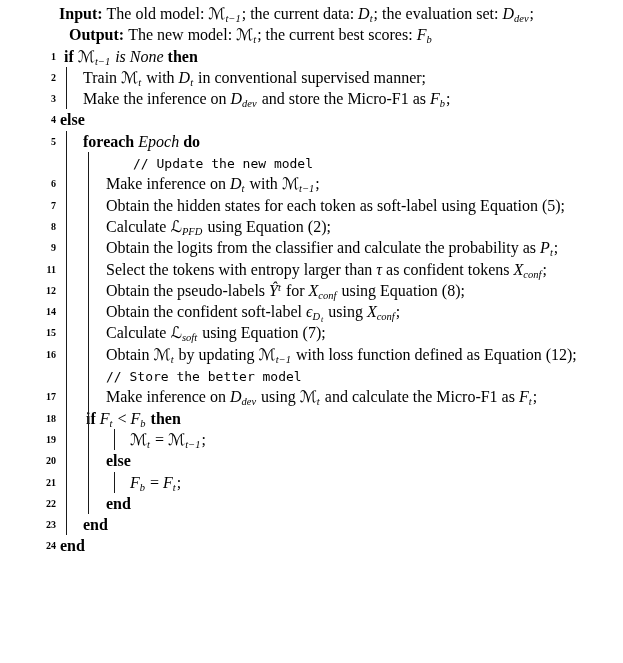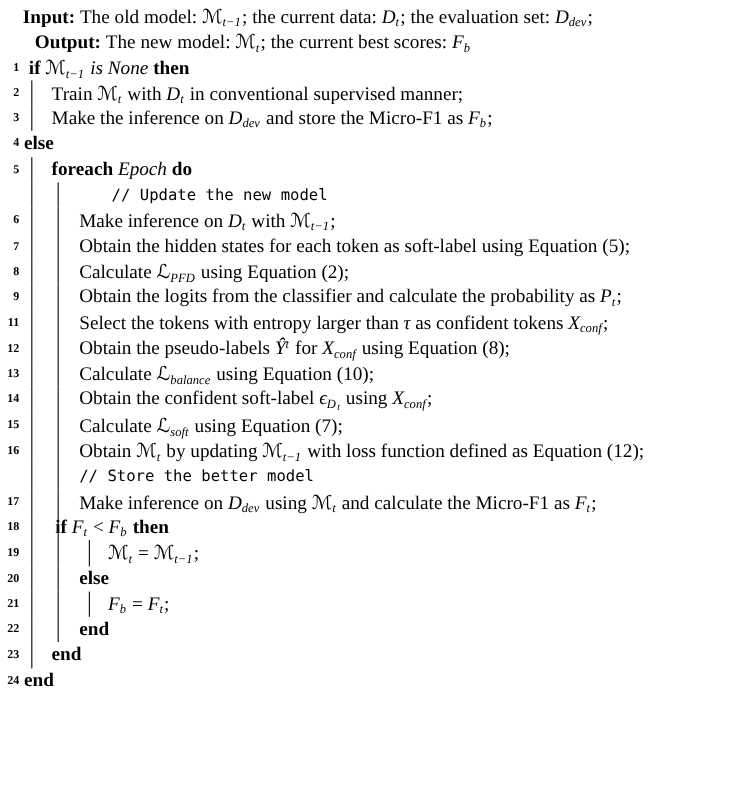--- a/index.html
+++ b/index.html
@@ -13,20 +13,21 @@
     font-size: 16px;
     overflow: hidden;
     box-sizing: border-box;
     padding-top: 3px;
   }
   .row {
     position: relative;
     height: 21.3px;
     line-height: 21.3px;
     white-space: pre;
+    margin-left: 40px;
   }
   .num {
     position: absolute;
     left: 0;
     top: 0;
     width: 16px;
     text-align: right;
     font-size: 10px;
     line-height: 21.3px;
     font-weight: 600;
@@ -64,21 +65,20 @@
     <div class="row"><span class="num">3</span><span class="guide" style="left: 26px;"></span><span class="txt" style="padding-left: 43px;"><span class="s-p">Make the inference on </span><span class="s-m">D</span><span class="s-sub">dev</span><span class="s-p"> and store the Micro-F1 as </span><span class="s-m">F</span><span class="s-sub">b</span><span class="s-p">;</span></span></div>
     <div class="row"><span class="num">4</span><span class="txt" style="padding-left: 20px;"><span class="s-kw">else</span></span></div>
     <div class="row"><span class="num">5</span><span class="guide" style="left: 26px;"></span><span class="txt" style="padding-left: 43px;"><span class="s-kw">foreach </span><span class="s-it">Epoch </span><span class="s-kw">do</span></span></div>
     <div class="row"><span class="guide" style="left: 26px;"></span><span class="guide" style="left: 48px;"></span><span class="txt" style="padding-left: 93px;"><span class="s-c">// Update the new model</span></span></div>
     <div class="row"><span class="num">6</span><span class="guide" style="left: 26px;"></span><span class="guide" style="left: 48px;"></span><span class="txt" style="padding-left: 66px;"><span class="s-p">Make inference on </span><span class="s-m">D</span><span class="s-sub">t</span><span class="s-p"> with </span><span class="s-scr">ℳ</span><span class="s-sub">t−1</span><span class="s-p">;</span></span></div>
     <div class="row"><span class="num">7</span><span class="guide" style="left: 26px;"></span><span class="guide" style="left: 48px;"></span><span class="txt" style="padding-left: 66px;"><span class="s-p">Obtain the hidden states for each token as soft-label using Equation (5);</span></span></div>
     <div class="row"><span class="num">8</span><span class="guide" style="left: 26px;"></span><span class="guide" style="left: 48px;"></span><span class="txt" style="padding-left: 66px;"><span class="s-p">Calculate </span><span class="s-scr">ℒ</span><span class="s-sub">PFD</span><span class="s-p"> using Equation (2);</span></span></div>
     <div class="row"><span class="num">9</span><span class="guide" style="left: 26px;"></span><span class="guide" style="left: 48px;"></span><span class="txt" style="padding-left: 66px;"><span class="s-p">Obtain the logits from the classifier and calculate the probability as </span><span class="s-m">P</span><span class="s-sub">t</span><span class="s-p">;</span></span></div>
     <div class="row"><span class="num">11</span><span class="guide" style="left: 26px;"></span><span class="guide" style="left: 48px;"></span><span class="txt" style="padding-left: 66px;"><span class="s-p">Select the tokens with entropy larger than </span><span class="s-m">τ</span><span class="s-p"> as confident tokens </span><span class="s-m">X</span><span class="s-sub">conf</span><span class="s-p">;</span></span></div>
     <div class="row"><span class="num">12</span><span class="guide" style="left: 26px;"></span><span class="guide" style="left: 48px;"></span><span class="txt" style="padding-left: 66px;"><span class="s-p">Obtain the pseudo-labels </span><span class="s-m">Ŷ</span><span class="s-sup">t</span><span class="s-p"> for </span><span class="s-m">X</span><span class="s-sub">conf</span><span class="s-p"> using Equation (8);</span></span></div>
-    <div class="row"><span class="num">13</span><span class="guide" style="left: 26px;"></span><span class="guide" style="left: 48px;"></span><span class="txt" style="padding-left: 66px;"><span class="s-p">Calculate </span><span class="s-scr">ℒ</span><span class="s-sub">balance</span><span class="s-p"> using Equation (10);</span></span></div>
     <div class="row"><span class="num">14</span><span class="guide" style="left: 26px;"></span><span class="guide" style="left: 48px;"></span><span class="txt" style="padding-left: 66px;"><span class="s-p">Obtain the confident soft-label </span><span class="s-m">ϵ</span><span class="s-sub">D</span><span class="s-ssub">t</span><span class="s-p"> using </span><span class="s-m">X</span><span class="s-sub">conf</span><span class="s-p">;</span></span></div>
     <div class="row"><span class="num">15</span><span class="guide" style="left: 26px;"></span><span class="guide" style="left: 48px;"></span><span class="txt" style="padding-left: 66px;"><span class="s-p">Calculate </span><span class="s-scr">ℒ</span><span class="s-sub">soft</span><span class="s-p"> using Equation (7);</span></span></div>
     <div class="row"><span class="num">16</span><span class="guide" style="left: 26px;"></span><span class="guide" style="left: 48px;"></span><span class="txt" style="padding-left: 66px;"><span class="s-p">Obtain </span><span class="s-scr">ℳ</span><span class="s-sub">t</span><span class="s-p"> by updating </span><span class="s-scr">ℳ</span><span class="s-sub">t−1</span><span class="s-p"> with loss function defined as Equation (12);</span></span></div>
     <div class="row"><span class="guide" style="left: 26px;"></span><span class="guide" style="left: 48px;"></span><span class="txt" style="padding-left: 66px;"><span class="s-c">// Store the better model</span></span></div>
     <div class="row"><span class="num">17</span><span class="guide" style="left: 26px;"></span><span class="guide" style="left: 48px;"></span><span class="txt" style="padding-left: 66px;"><span class="s-p">Make inference on </span><span class="s-m">D</span><span class="s-sub">dev</span><span class="s-p"> using </span><span class="s-scr">ℳ</span><span class="s-sub">t</span><span class="s-p"> and calculate the Micro-F1 as </span><span class="s-m">F</span><span class="s-sub">t</span><span class="s-p">;</span></span></div>
     <div class="row"><span class="num">18</span><span class="guide" style="left: 26px;"></span><span class="guide" style="left: 48px;"></span><span class="txt" style="padding-left: 46px;"><span class="s-kw">if </span><span class="s-m">F</span><span class="s-sub">t</span><span class="s-p"> &lt; </span><span class="s-m">F</span><span class="s-sub">b</span><span class="s-kw"> then</span></span></div>
     <div class="row"><span class="num">19</span><span class="guide" style="left: 26px;"></span><span class="guide" style="left: 48px;"></span><span class="guide" style="left: 74px;"></span><span class="txt" style="padding-left: 90px;"><span class="s-scr">ℳ</span><span class="s-sub">t</span><span class="s-p"> = </span><span class="s-scr">ℳ</span><span class="s-sub">t−1</span><span class="s-p">;</span></span></div>
     <div class="row"><span class="num">20</span><span class="guide" style="left: 26px;"></span><span class="guide" style="left: 48px;"></span><span class="txt" style="padding-left: 66px;"><span class="s-kw">else</span></span></div>
     <div class="row"><span class="num">21</span><span class="guide" style="left: 26px;"></span><span class="guide" style="left: 48px;"></span><span class="guide" style="left: 74px;"></span><span class="txt" style="padding-left: 90px;"><span class="s-m">F</span><span class="s-sub">b</span><span class="s-p"> = </span><span class="s-m">F</span><span class="s-sub">t</span><span class="s-p">;</span></span></div>
     <div class="row"><span class="num">22</span><span class="guide" style="left: 26px;"></span><span class="guide" style="left: 48px;"></span><span class="txt" style="padding-left: 66px;"><span class="s-kw">end</span></span></div>

